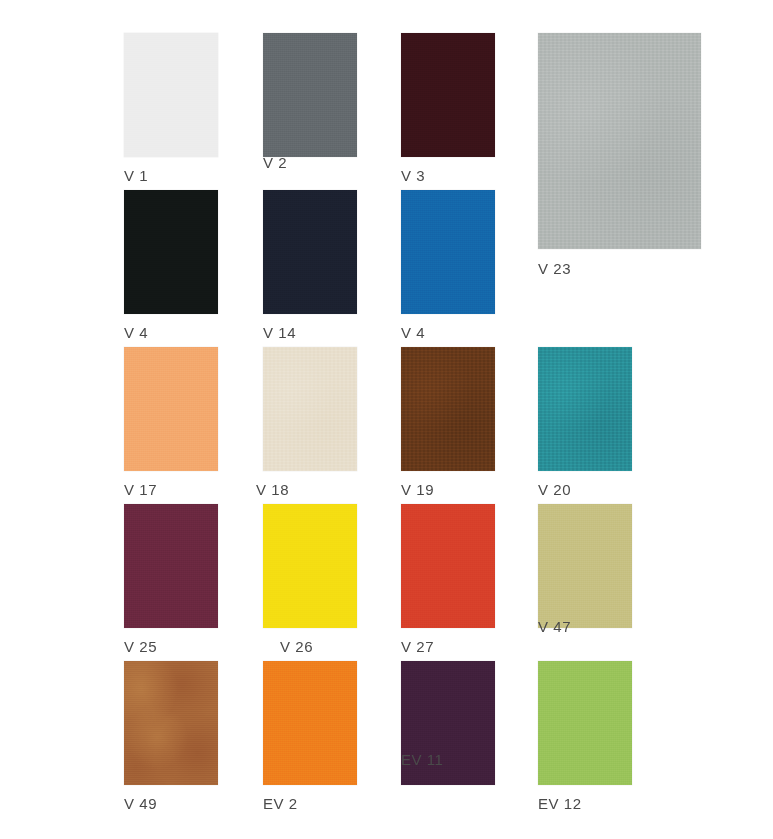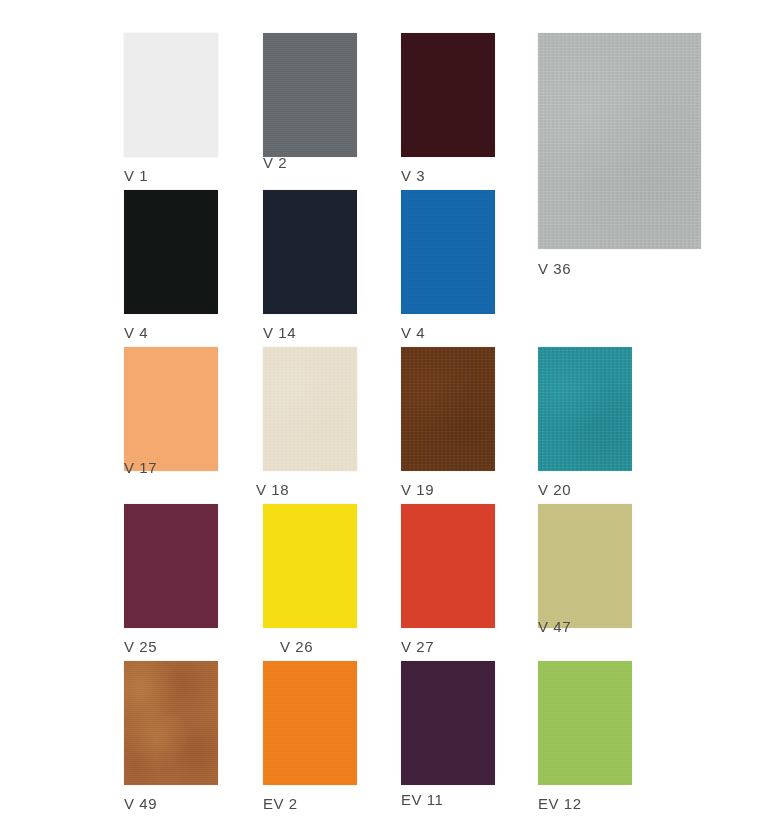--- a/index.html
+++ b/index.html
@@ -114,37 +114,37 @@
       <div class="swatch-chip " title="#646a6e" style="background: rgb(100, 106, 110);"></div>
     </div>
     <div class="swatch-label" style="left: 263px; top: 155px; color: rgb(74, 74, 74);">V 2</div>
     <div class="swatch-cell" style="left: 401px; top: 33px; width: 94px; height: 124px;">
       <div class="swatch-chip " title="#3a1319" style="background: rgb(58, 19, 25);"></div>
     </div>
     <div class="swatch-label" style="left: 401px; top: 168px; color: rgb(74, 74, 74);">V 3</div>
     <div class="swatch-cell" style="left: 538px; top: 33px; width: 163px; height: 216px;">
       <div class="swatch-chip grain-coarse" title="#b3b8b6" style="background: rgb(179, 184, 182);"></div>
     </div>
-    <div class="swatch-label" style="left: 538px; top: 261px; color: rgb(74, 74, 74);">V 36</div>
+    <div class="swatch-label" style="left: 538px; top: 261px; color: rgb(74, 74, 74);">V 23</div>
     <div class="swatch-cell" style="left: 124px; top: 190px; width: 94px; height: 124px;">
       <div class="swatch-chip " title="#121716" style="background: rgb(18, 23, 22);"></div>
     </div>
     <div class="swatch-label" style="left: 124px; top: 325px; color: rgb(74, 74, 74);">V 4</div>
     <div class="swatch-cell" style="left: 263px; top: 190px; width: 94px; height: 124px;">
       <div class="swatch-chip " title="#1c2130" style="background: rgb(28, 33, 48);"></div>
     </div>
     <div class="swatch-label" style="left: 263px; top: 325px; color: rgb(74, 74, 74);">V 14</div>
     <div class="swatch-cell" style="left: 401px; top: 190px; width: 94px; height: 124px;">
       <div class="swatch-chip " title="#1468ab" style="background: rgb(20, 104, 171);"></div>
     </div>
     <div class="swatch-label" style="left: 401px; top: 325px; color: rgb(74, 74, 74);">V 4</div>
     <div class="swatch-cell" style="left: 124px; top: 347px; width: 94px; height: 124px;">
       <div class="swatch-chip " title="#f4a96e" style="background: rgb(244, 169, 110);"></div>
     </div>
-    <div class="swatch-label" style="left: 124px; top: 460px; color: rgb(74, 74, 74);">V 17</div>
+    <div class="swatch-label" style="left: 124px; top: 482px; color: rgb(74, 74, 74);">V 17</div>
     <div class="swatch-cell" style="left: 263px; top: 347px; width: 94px; height: 124px;">
       <div class="swatch-chip grain-coarse" title="#e8dfcd" style="background: rgb(232, 223, 205);"></div>
     </div>
     <div class="swatch-label" style="left: 256px; top: 482px; color: rgb(74, 74, 74);">V 18</div>
     <div class="swatch-cell" style="left: 401px; top: 347px; width: 94px; height: 124px;">
       <div class="swatch-chip grain-coarse" title="#67391a" style="background: rgb(103, 57, 26);"></div>
     </div>
     <div class="swatch-label" style="left: 401px; top: 482px; color: rgb(74, 74, 74);">V 19</div>
     <div class="swatch-cell" style="left: 538px; top: 347px; width: 94px; height: 124px;">
       <div class="swatch-chip grain-coarse" title="#2a9099" style="background: rgb(42, 144, 153);"></div>
@@ -170,18 +170,18 @@
       <div class="swatch-chip grain-mottled" title="#a9693a" style="background: rgb(169, 105, 58);"></div>
     </div>
     <div class="swatch-label" style="left: 124px; top: 796px; color: rgb(74, 74, 74);">V 49</div>
     <div class="swatch-cell" style="left: 263px; top: 661px; width: 94px; height: 124px;">
       <div class="swatch-chip " title="#ef7f1d" style="background: rgb(239, 127, 29);"></div>
     </div>
     <div class="swatch-label" style="left: 263px; top: 796px; color: rgb(74, 74, 74);">EV 2</div>
     <div class="swatch-cell" style="left: 401px; top: 661px; width: 94px; height: 124px;">
       <div class="swatch-chip " title="#41203c" style="background: rgb(65, 32, 60);"></div>
     </div>
-    <div class="swatch-label" style="left: 401px; top: 752px; color: rgb(74, 74, 74); margin-top: 40px;">EV 11</div>
+    <div class="swatch-label" style="left: 401px; top: 752px; color: rgb(74, 74, 74);">EV 11</div>
     <div class="swatch-cell" style="left: 538px; top: 661px; width: 94px; height: 124px;">
       <div class="swatch-chip " title="#9ac45a" style="background: rgb(154, 196, 90);"></div>
     </div>
     <div class="swatch-label" style="left: 538px; top: 796px; color: rgb(74, 74, 74);">EV 12</div>
   </div>
 
 </body></html>

